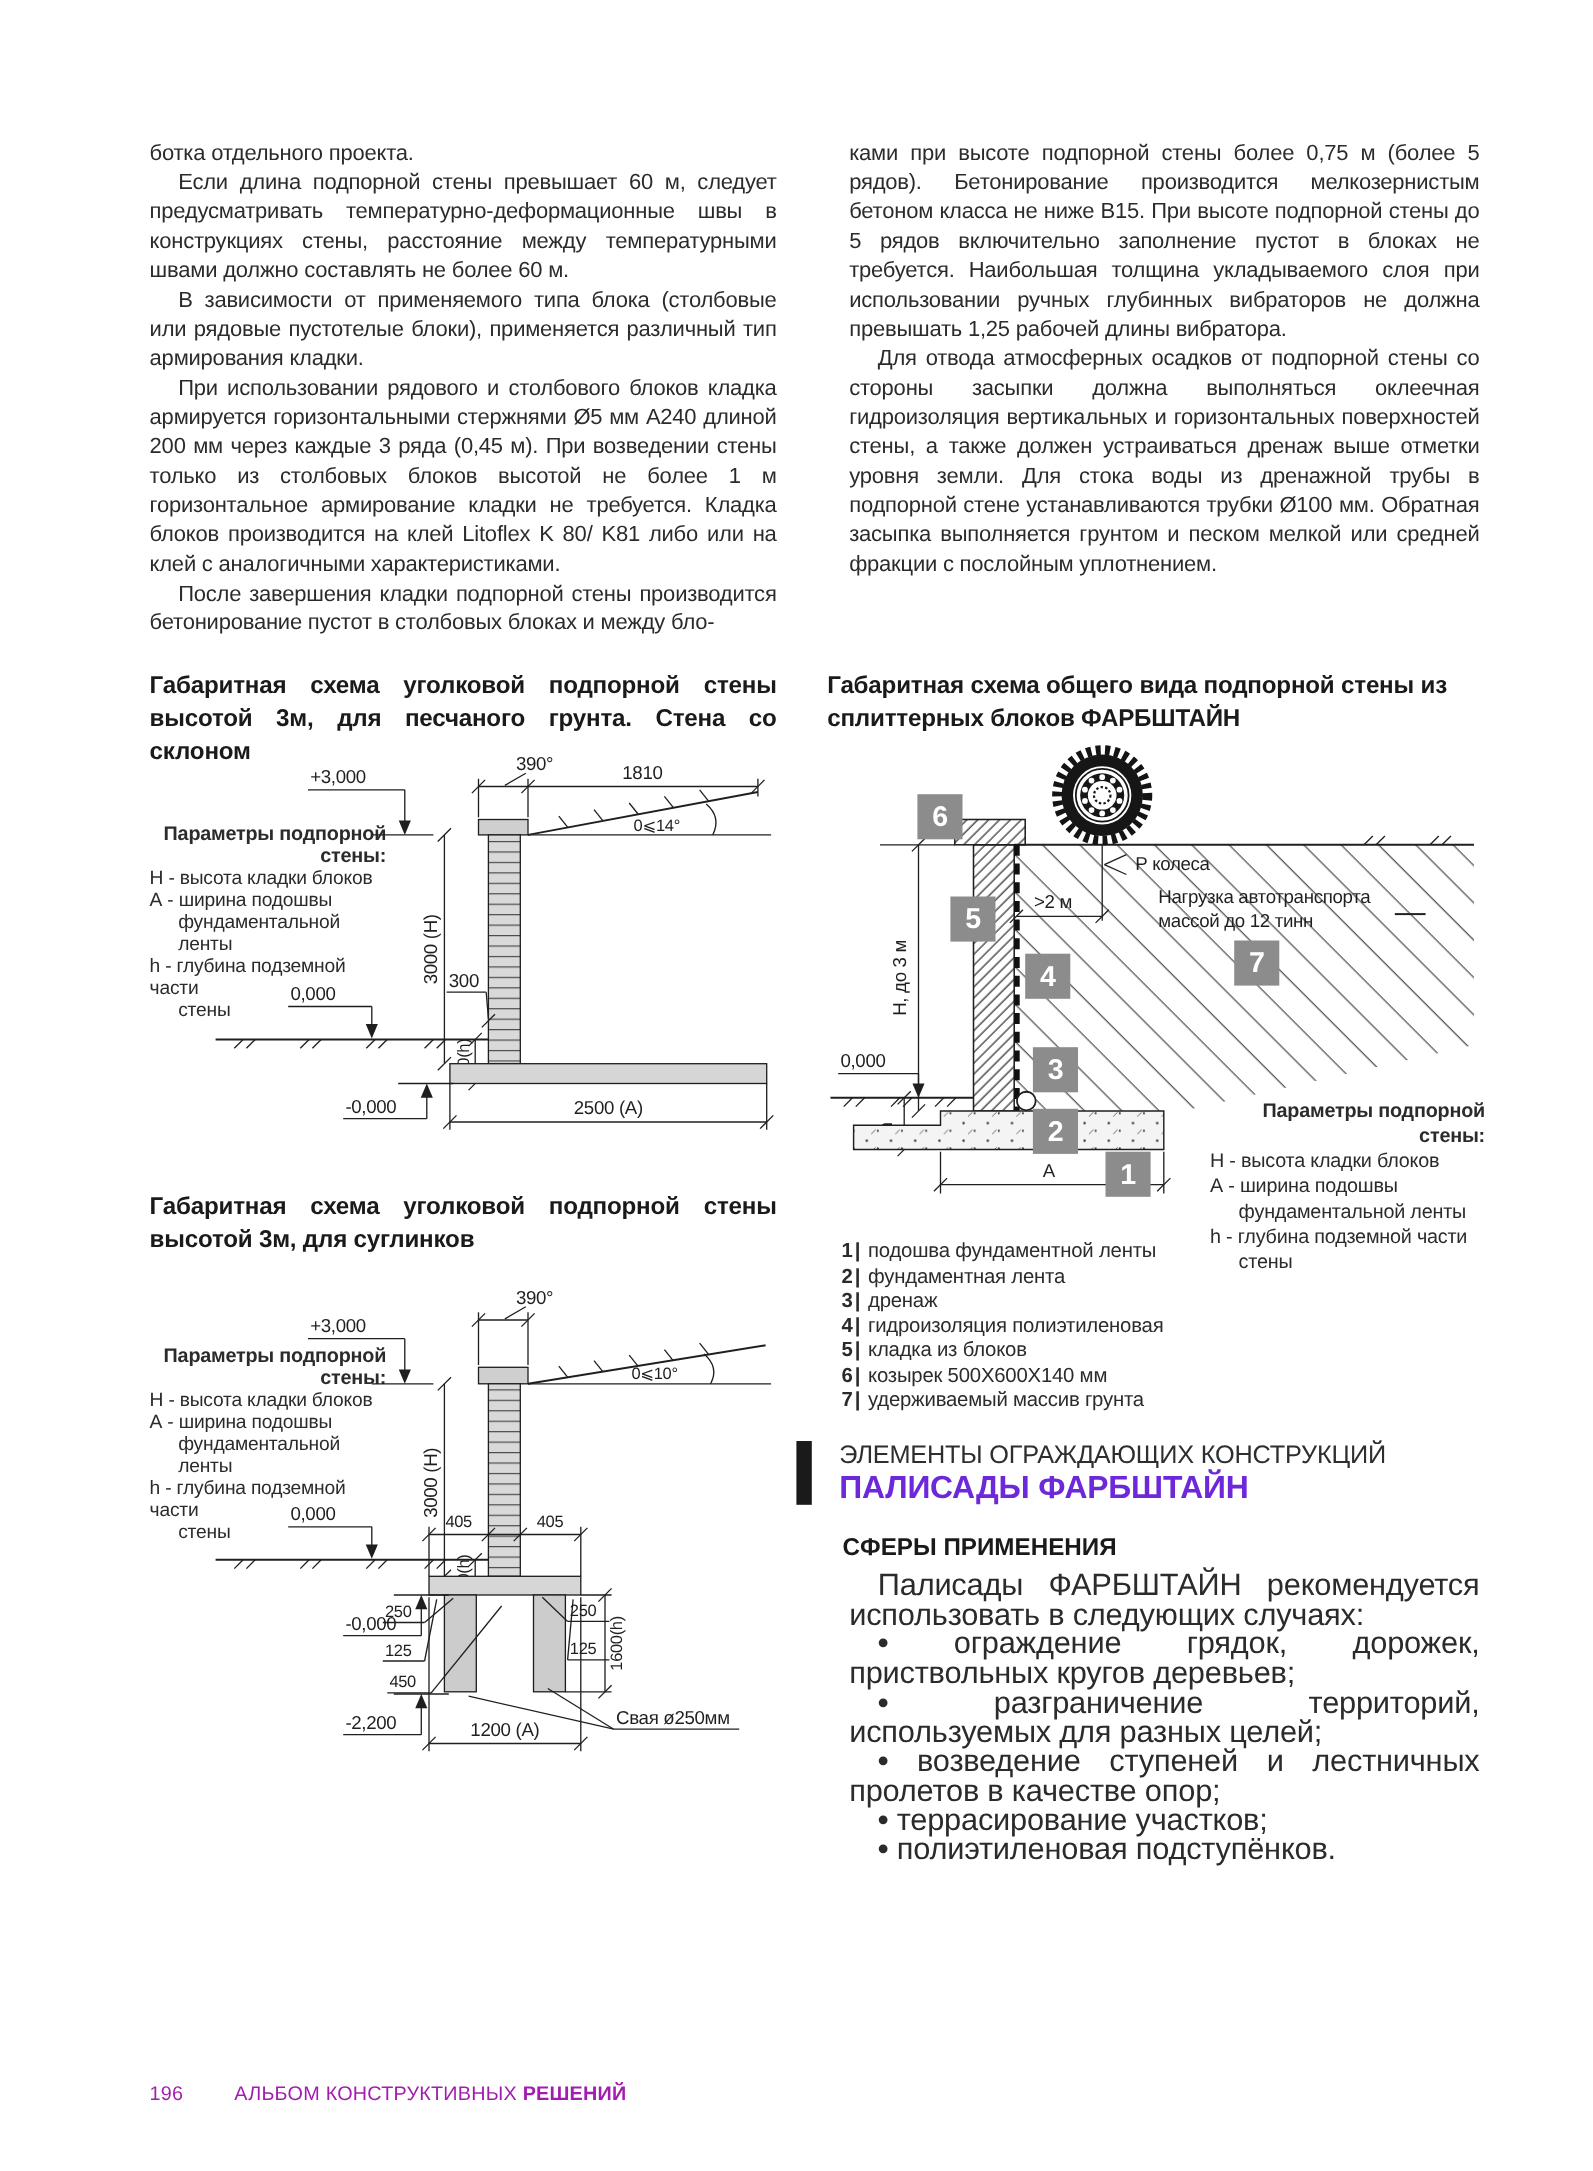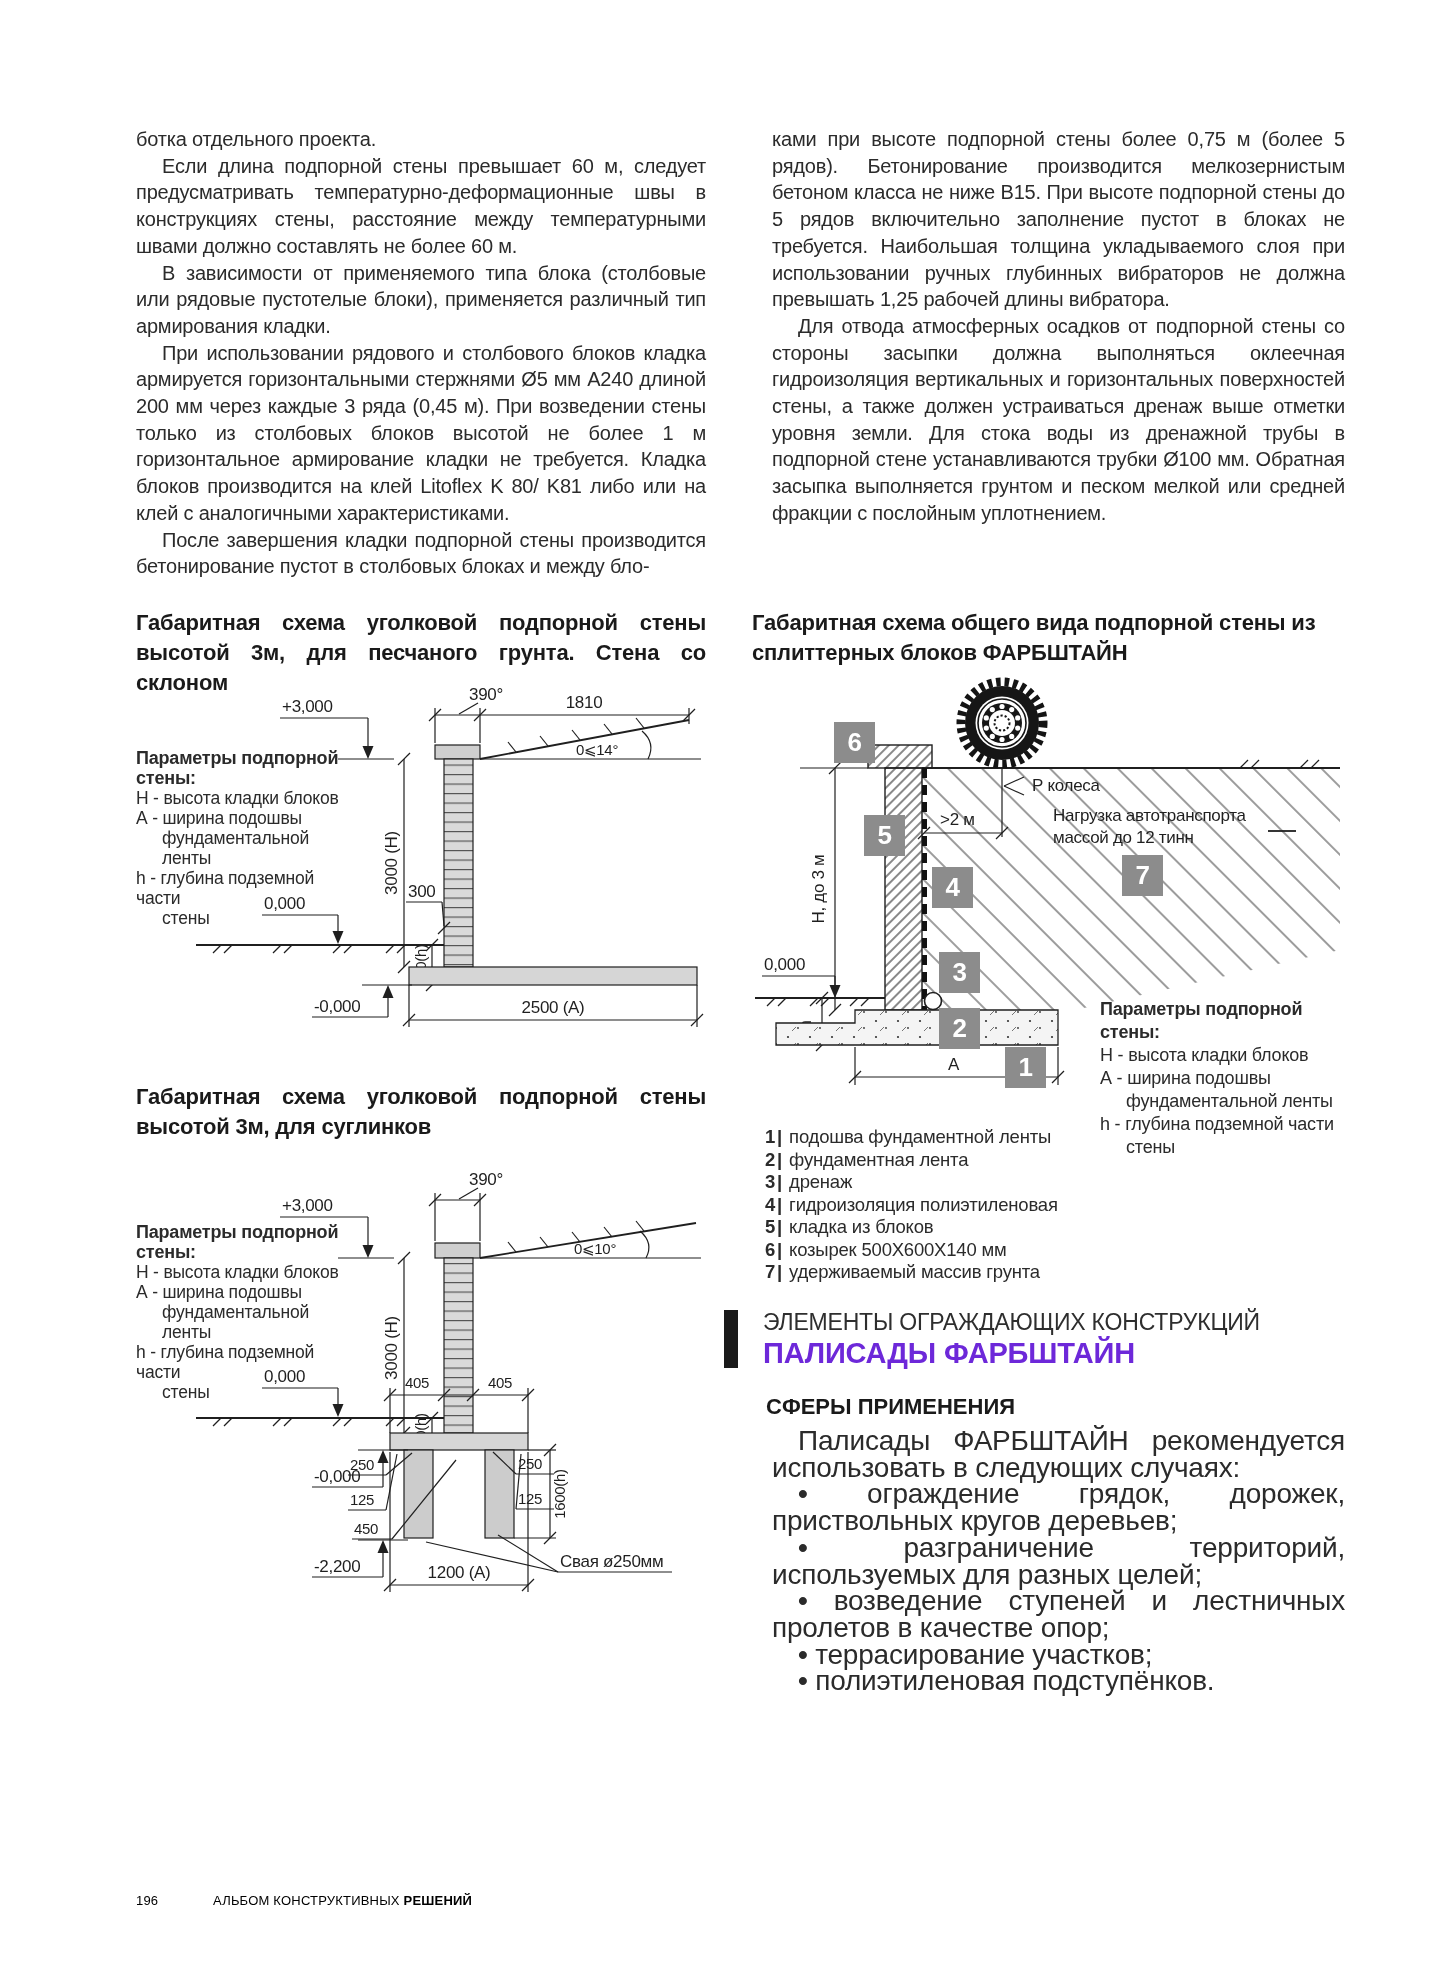--- a/index.html
+++ b/index.html
@@ -7,36 +7,36 @@
         font-family:"Liberation Sans",sans-serif;color:#2b2b2b;overflow:hidden;}
   .abs{position:absolute;}
   .body-text{font-size:20px;line-height:26.7px;text-align:justify;letter-spacing:-0.2px;}
   .body-text p{margin:0;}
   .body-text p.ind{text-indent:26px;}
   .diag-title{font-size:22px;line-height:30px;font-weight:bold;color:#1a1a1a;
               text-align:justify;letter-spacing:-0.2px;}
   .diag-title-left{font-size:22px;line-height:30px;font-weight:bold;color:#1a1a1a;
               letter-spacing:-0.2px;}
   .params{font-size:17.5px;line-height:20px;letter-spacing:-0.2px;color:#2b2b2b;}
-  .params .pt{font-weight:bold;font-size:18px;}
+  .params .pt{font-weight:bold;font-size:18px;text-align:right;}
   .params .hang{padding-left:26px;}
   .params3{font-size:18px;line-height:23px;}
   .legend{font-size:18.5px;line-height:22.5px;letter-spacing:-0.2px;}
   .legend .row{white-space:nowrap;}
   .legend .num{font-weight:bold;}
   .legend .bar{font-weight:bold;margin:0 7px 0 2px;}
   .kicker{font-size:23px;line-height:28px;color:#2e2e2e;letter-spacing:-0.2px;}
   .sec-title{font-size:29px;line-height:34px;font-weight:bold;color:#6d28d9;letter-spacing:-0.2px;}
   .sub-h{font-size:22px;font-weight:bold;color:#1a1a1a;}
   .bullets{font-size:28px;line-height:26.7px;text-align:justify;letter-spacing:-0.2px;}
   .bullets p{margin:0;text-indent:26px;}
   .bullets ul{margin:0;padding:0;list-style:none;}
   .bullets li{text-indent:26px;}
   .bullets li::before{content:"\2022\00a0";font-weight:bold;}
-  .footer{font-size:13px;letter-spacing:0.2px;color:#000000;}
+  .footer{font-size:18px;letter-spacing:0.2px;color:#a21caf;}
   .footer b{font-weight:bold;}
   .blackbar{background:#1a1a1a;}
   svg{font-family:"Liberation Sans",sans-serif;}
   svg text{fill:#1f1f1f;font-size:17px;letter-spacing:-0.3px;}
   svg text.small{font-size:15px;}
   svg text.boxnum{font-size:26px;font-weight:bold;fill:#ffffff;}
   .st{stroke:#1f1f1f;stroke-width:1.2;fill:none;}
   .st2{stroke:#1f1f1f;stroke-width:1.8;fill:none;}
   .fillg{fill:#d6d6d6;stroke:#1f1f1f;stroke-width:1.2;}
   .fillc{fill:#cfcfcf;stroke:#1f1f1f;stroke-width:1.2;}

